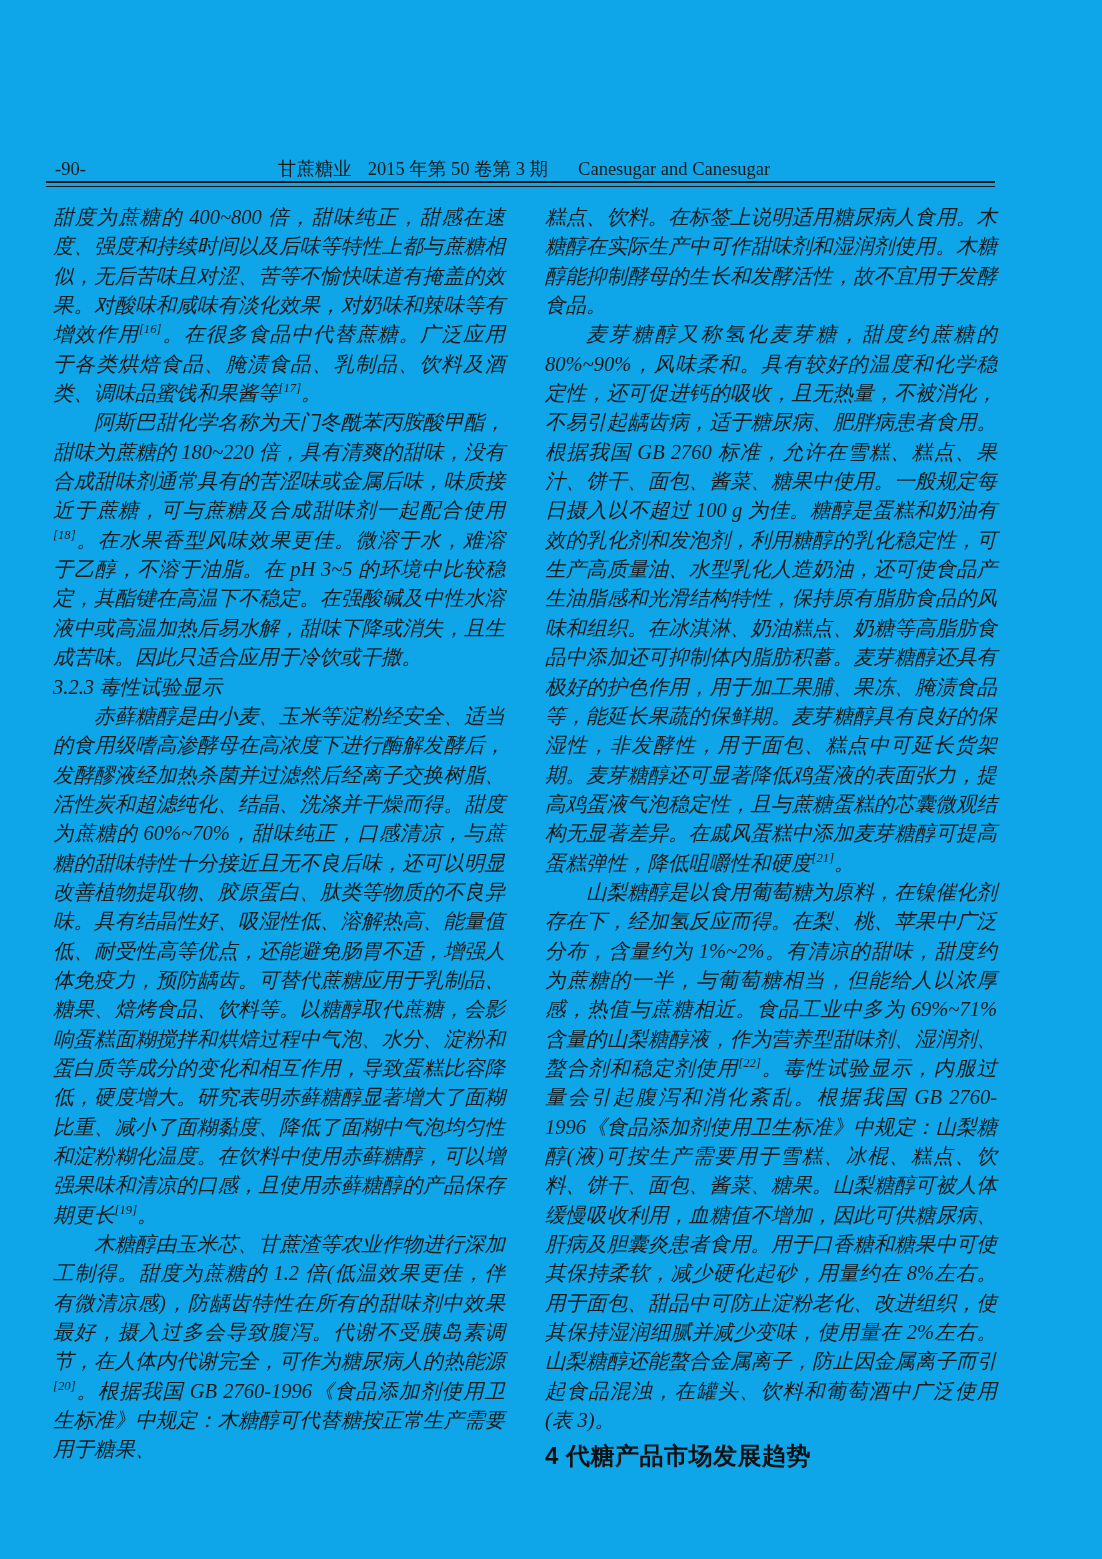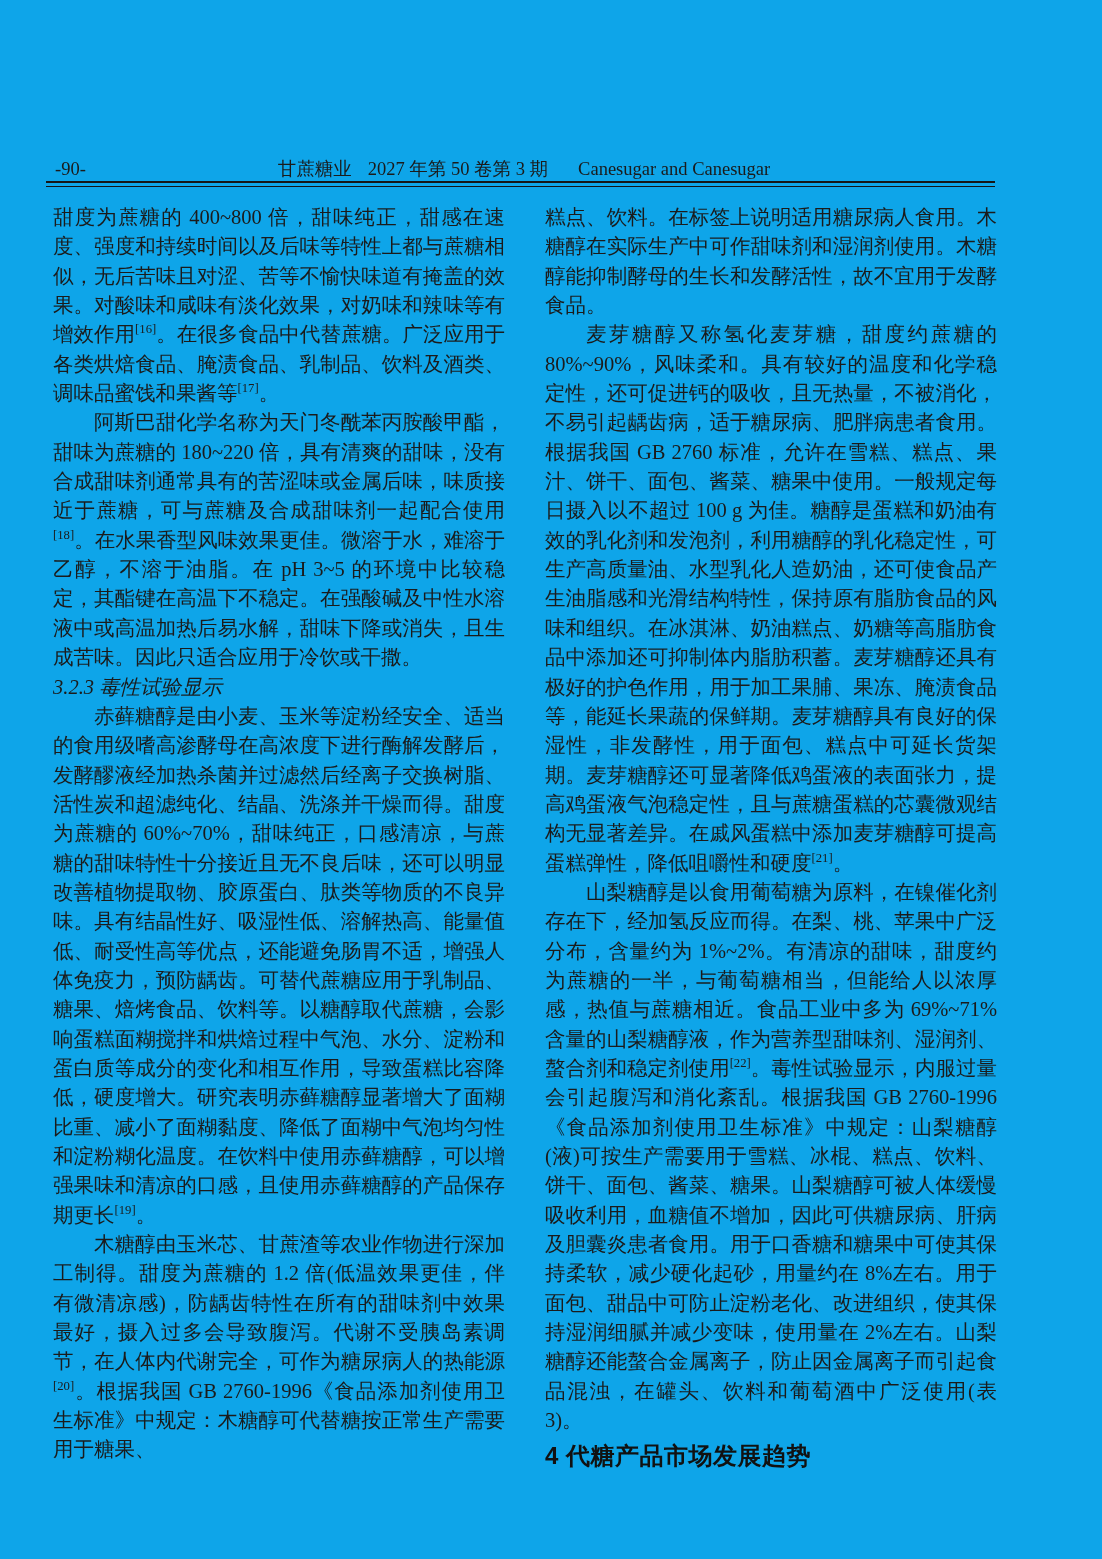--- a/index.html
+++ b/index.html
@@ -59,20 +59,21 @@
     width: 452px;
     flex: 0 0 452px;
   }
   .para {
     margin: 0;
     font-size: 20.5px;
     line-height: 29.35px;
     text-align: justify;
     text-justify: inter-ideograph;
     color: #1b1b1b;
+    font-style: italic;
   }
   .indent { text-indent: 2em; }
   .sec-heading {
     margin: 0;
     font-size: 20.5px;
     line-height: 29.35px;
     font-weight: normal;
     font-style: italic;
     color: #1b1b1b;
   }
@@ -92,21 +93,21 @@
   }
 </style>
 </head>
 <body>
 
 <div class="page">
 
   <div class="running-header">
     <span class="page-num">-90-</span>
     <div class="header-center">
-      <span>甘蔗糖业</span><span class="hdr-issue">2027 年第 50 卷第 3 期</span><span class="hdr-en">Canesugar and Canesugar</span>
+      <span>甘蔗糖业</span><span class="hdr-issue">2015 年第 50 卷第 3 期</span><span class="hdr-en">Canesugar and Canesugar</span>
     </div>
   </div>
 
   <div class="header-rule"></div>
 
   <div class="columns">
     <div class="col">
         <p class="para">甜度为蔗糖的 400~800 倍，甜味纯正，甜感在速度、强度和持续时间以及后味等特性上都与蔗糖相似，无后苦味且对涩、苦等不愉快味道有掩盖的效果。对酸味和咸味有淡化效果，对奶味和辣味等有增效作用<sup>[16]</sup>。在很多食品中代替蔗糖。广泛应用于各类烘焙食品、腌渍食品、乳制品、饮料及酒类、调味品蜜饯和果酱等<sup>[17]</sup>。</p>
         <p class="para indent">阿斯巴甜化学名称为天门冬酰苯丙胺酸甲酯，甜味为蔗糖的 180~220 倍，具有清爽的甜味，没有合成甜味剂通常具有的苦涩味或金属后味，味质接近于蔗糖，可与蔗糖及合成甜味剂一起配合使用<sup>[18]</sup>。在水果香型风味效果更佳。微溶于水，难溶于乙醇，不溶于油脂。在 pH 3~5 的环境中比较稳定，其酯键在高温下不稳定。在强酸碱及中性水溶液中或高温加热后易水解，甜味下降或消失，且生成苦味。因此只适合应用于冷饮或干撒。</p>
         <h3 class="sec-heading">3.2.3 毒性试验显示</h3>

